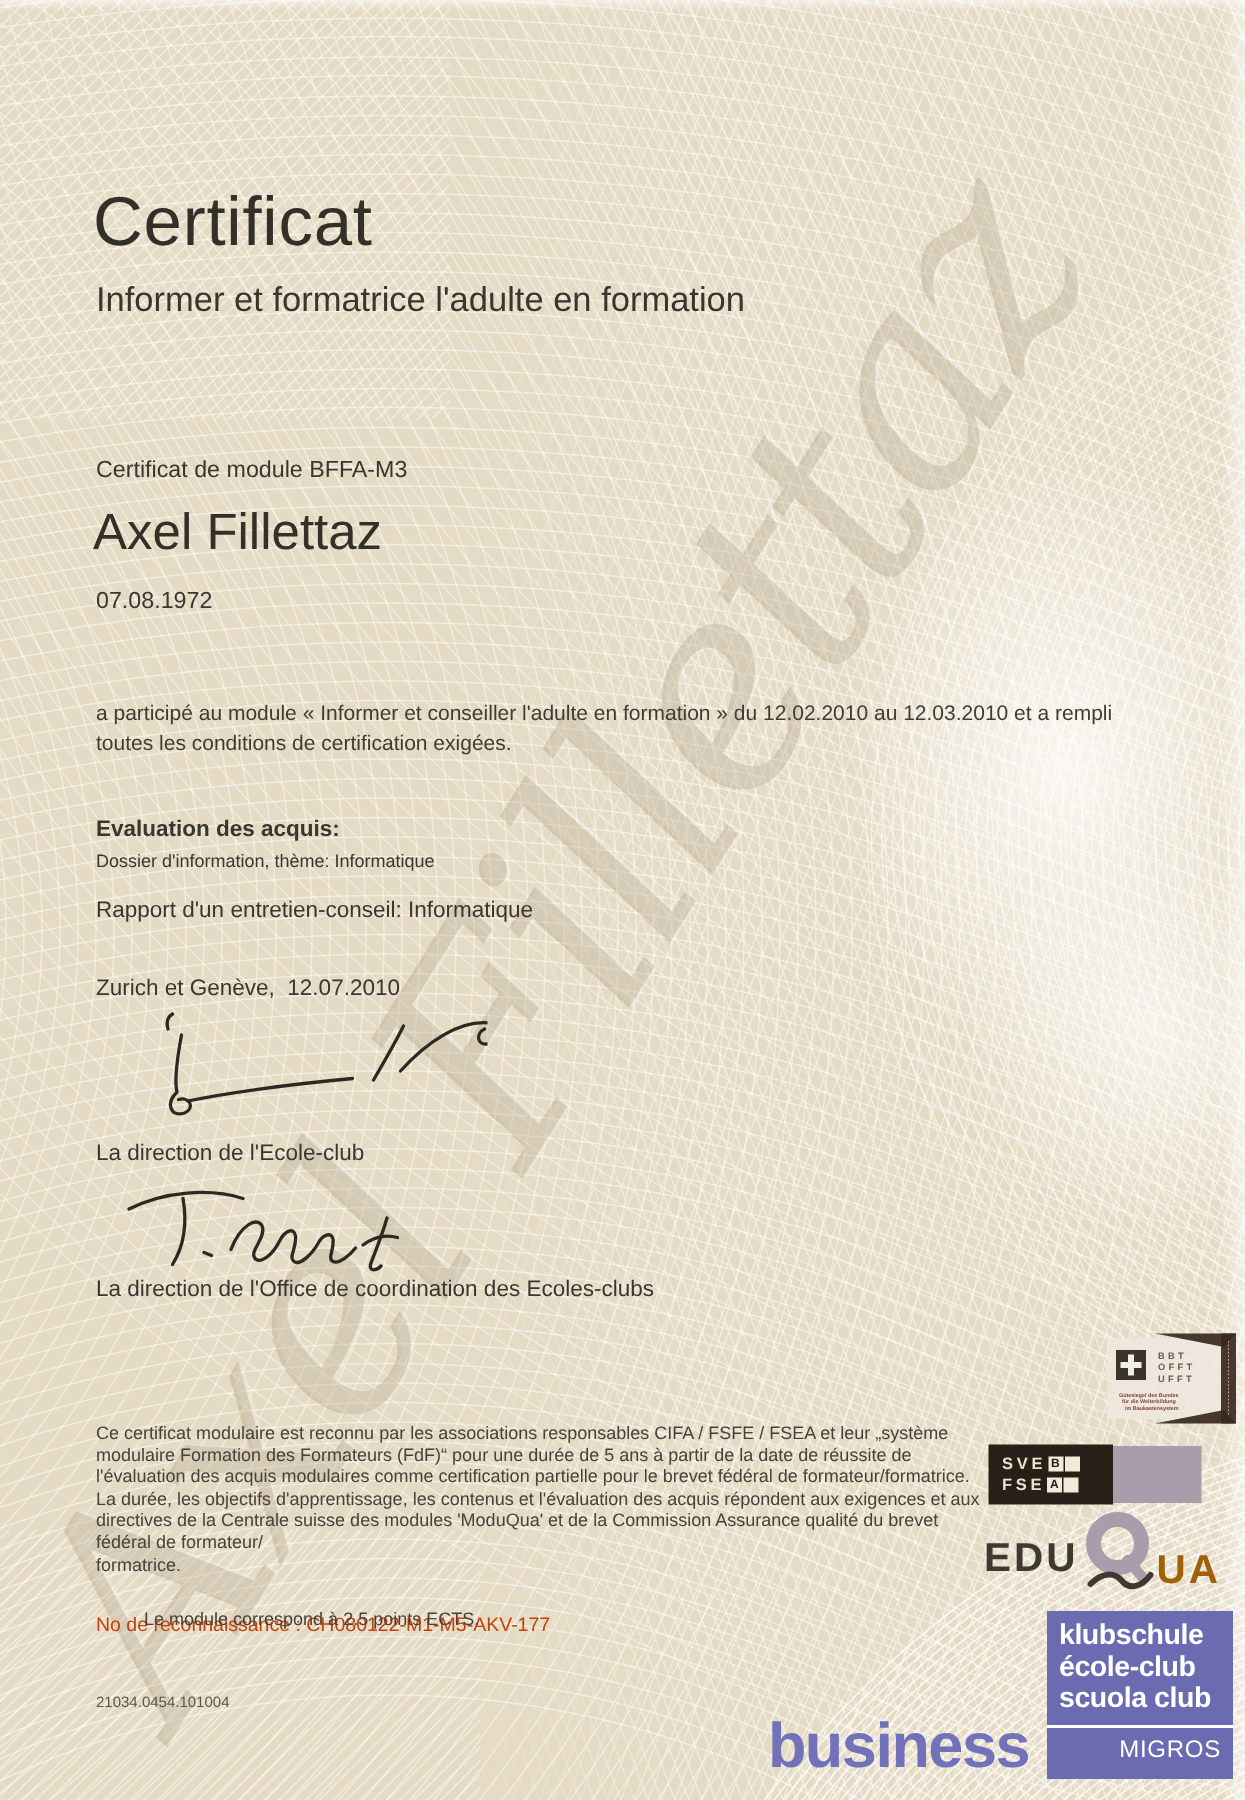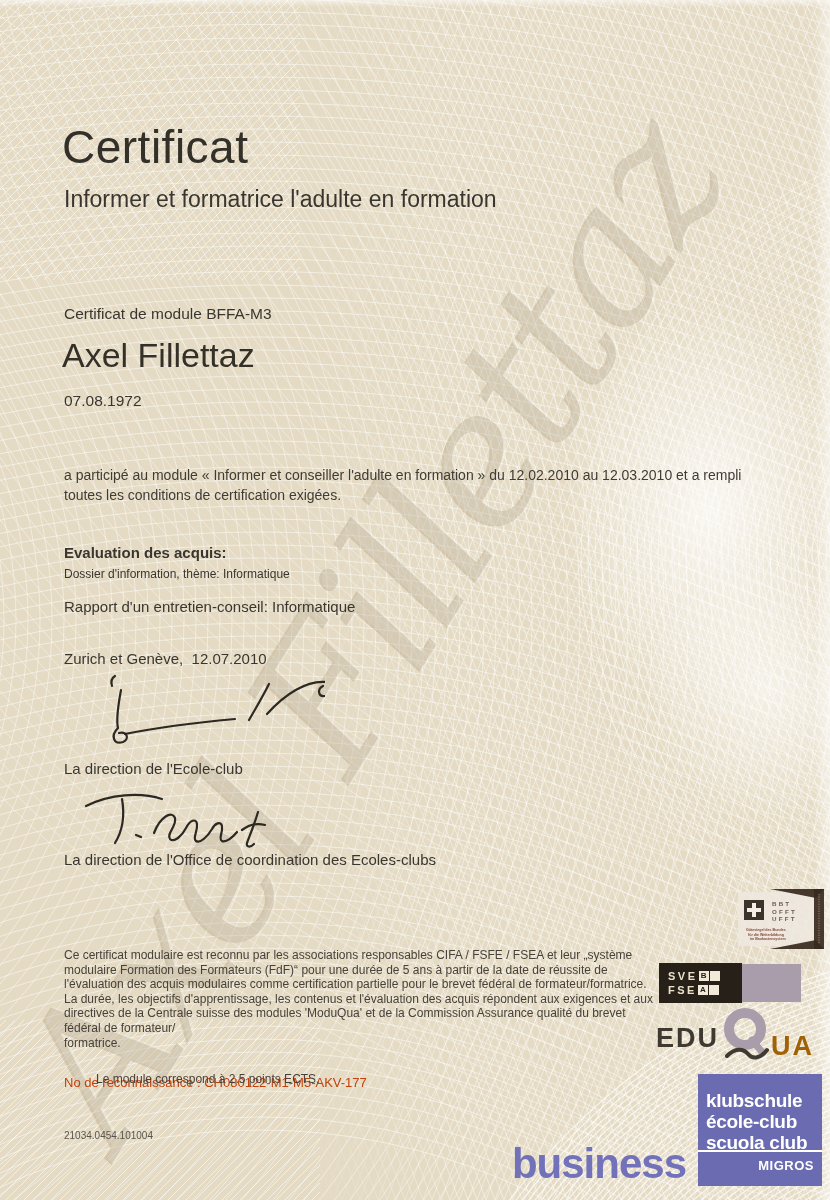--- a/index.html
+++ b/index.html
@@ -60,23 +60,23 @@
   .sveb-sq{display:inline-block;width:10px;height:10px;background:#f2ead8;}
   .sveb-mauve{position:absolute;left:83px;top:1px;width:59px;height:38px;background:#a99cab;}
 
   
   .eduqua{left:656px;top:1004px;width:170px;height:60px;display:flex;align-items:flex-end;}
   .edu{font-size:27px;font-weight:bold;letter-spacing:2px;color:#3f3a31;line-height:1;margin-bottom:12px;}
   .ua{font-size:27px;font-weight:bold;letter-spacing:2px;color:#a16207;line-height:1;margin-bottom:4px;}
 
   
   .klub{left:698px;top:1074px;width:124px;height:112px;background:#6b6bb2;color:#fff;}
-  .klub-lines{padding:16px 0 0 8px;font-size:19px;font-weight:bold;line-height:21px;letter-spacing:-.3px;}
+  .klub-lines{padding:6px 0 0 8px;font-size:19px;font-weight:bold;line-height:21px;letter-spacing:-.3px;}
   .klub-div{position:absolute;left:0;right:0;top:76px;height:2px;background:#fff;}
-  .klub-brand{position:absolute;right:8px;top:84px;font-size:13px;font-weight:bold;letter-spacing:.5px;}
+  .klub-brand{position:absolute;right:8px;top:84px;font-size:16px;font-weight:normal;letter-spacing:.5px;}
   .business{left:480px;top:1140px;width:206px;text-align:right;
     font-size:42px;font-weight:bold;color:#7272ba;letter-spacing:-1px;}
 
   
   .bbt{left:736px;top:887px;width:88px;height:64px;}
   .bbt text{font-family:"Liberation Sans",sans-serif;}
 </style>
 </head>
 <body>
 

